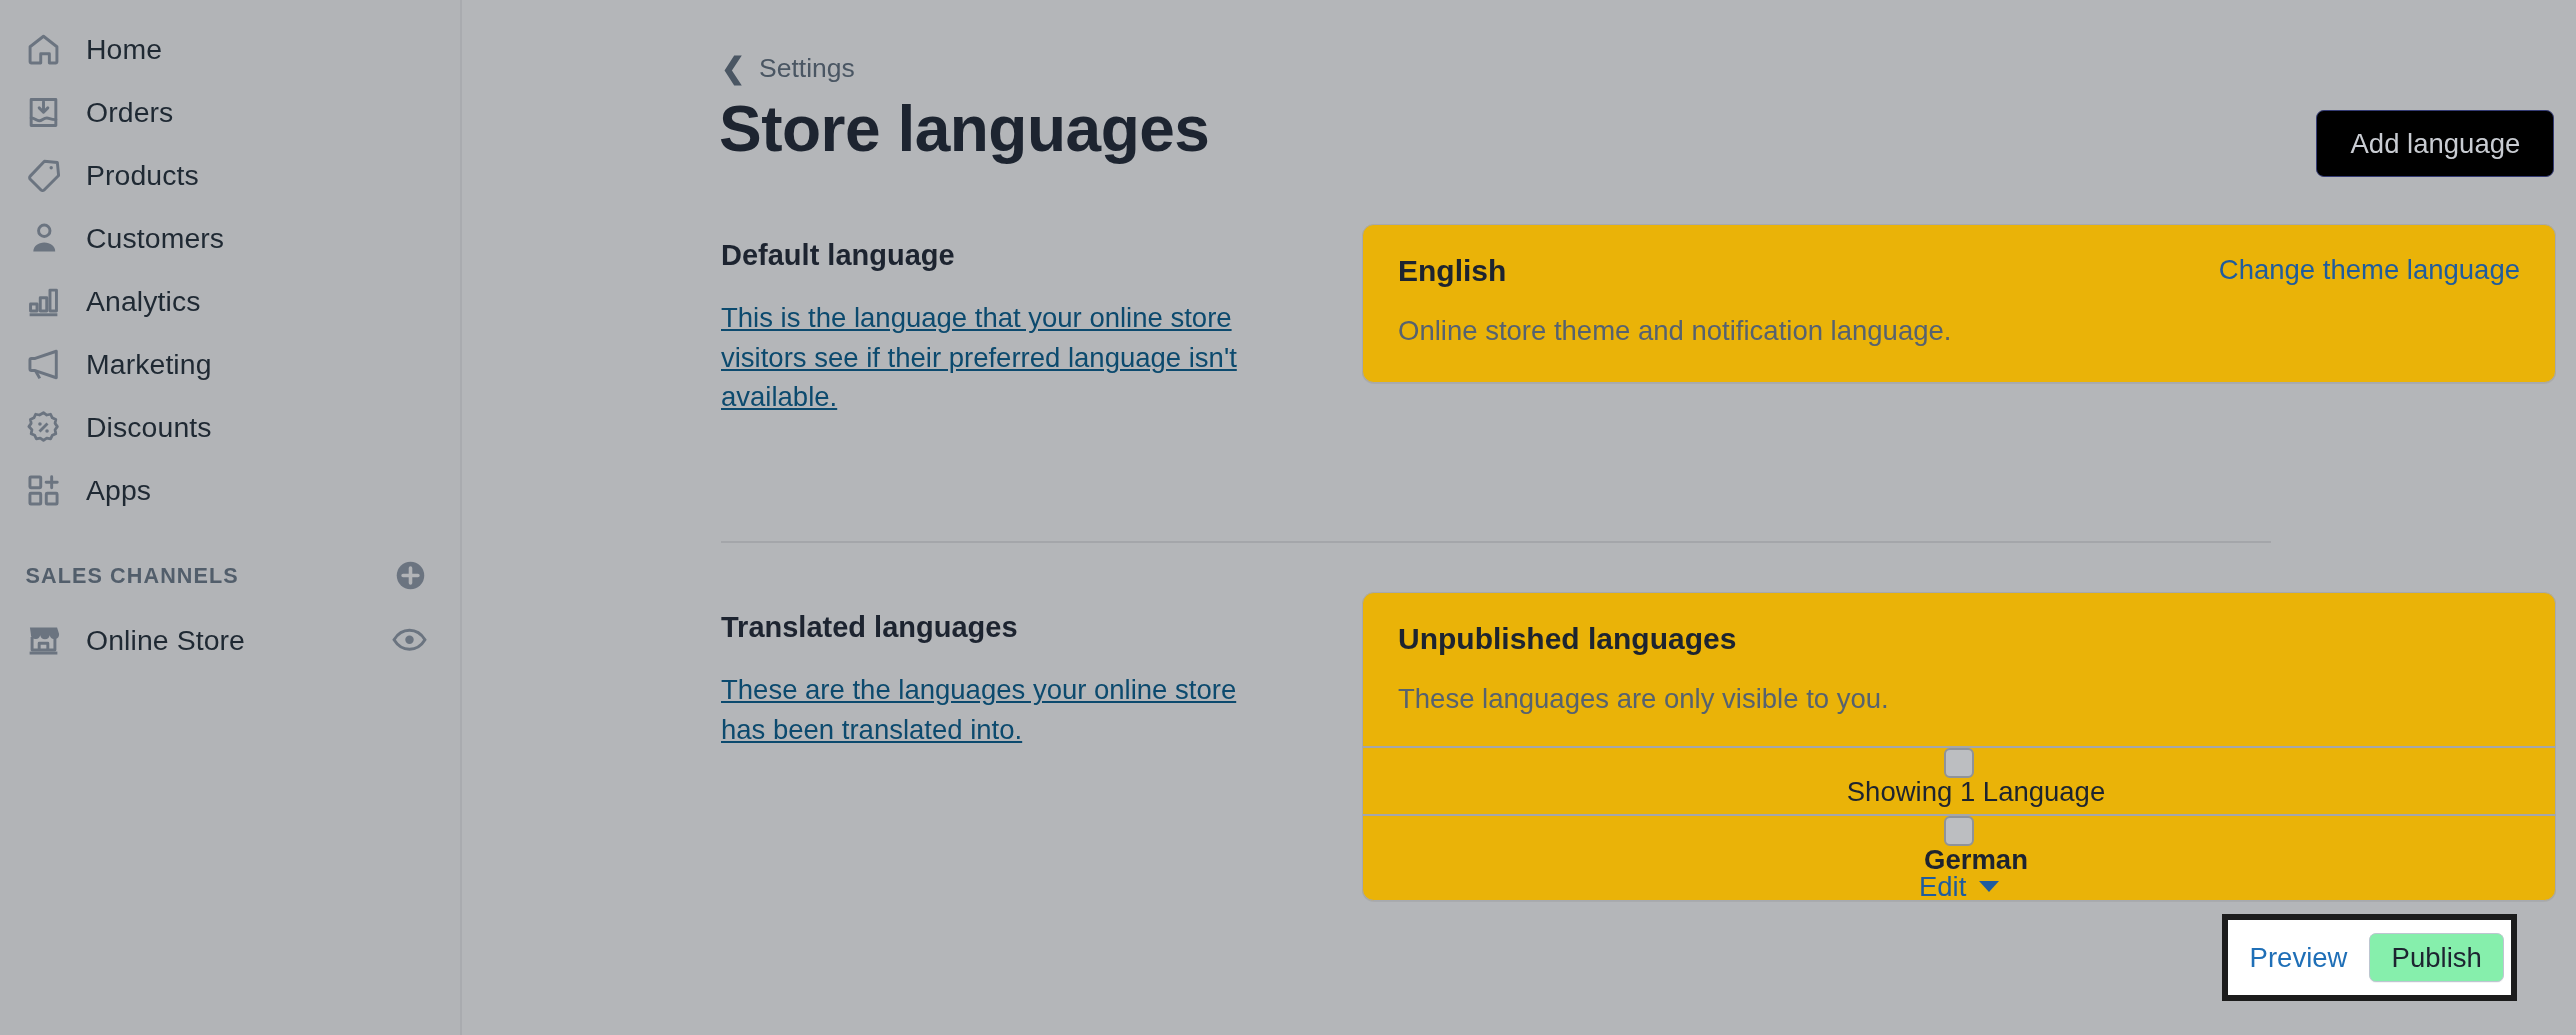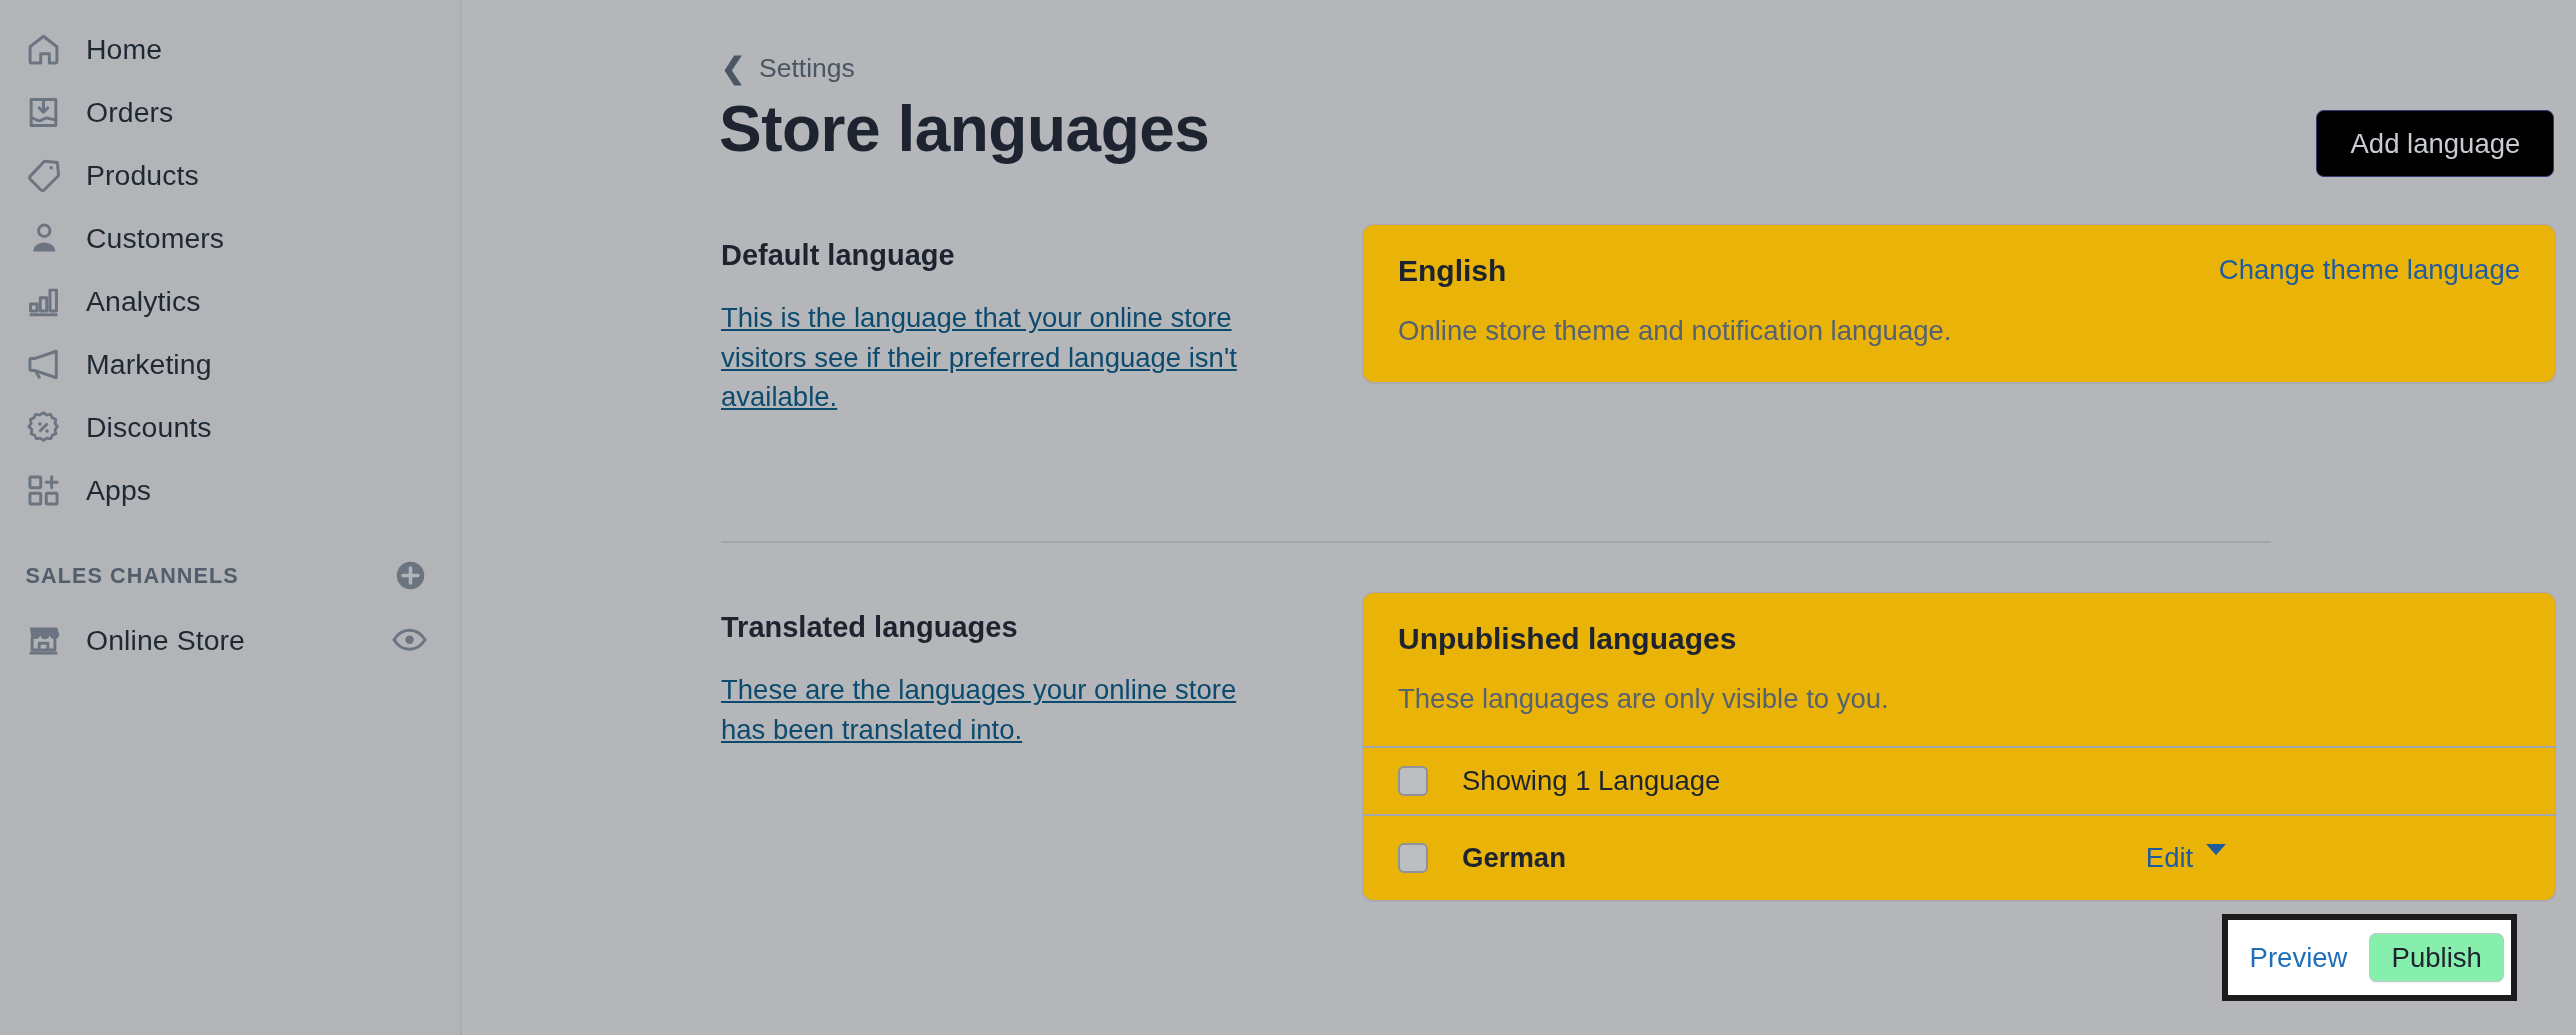--- a/index.html
+++ b/index.html
@@ -160,20 +160,21 @@
     height: 2px;
     background: #a4a6aa;
   }
 
   .row-sep { height: 2px; background: #a4a6aa; }
 
   .list-row {
     display: flex; align-items: center;
     height: 66px;
     padding: 0 35px;
+    flex-direction: column;
   }
   .list-row.tall { height: 84px; }
 
   .chk {
     width: 30px; height: 30px;
     border: 2px solid #8f9399;
     border-radius: 5.9px;
     background: #bcbec1;
     flex: 0 0 30px;
     cursor: pointer;
@@ -181,21 +182,21 @@
   .row-label {
     margin-left: 34px;
     font-size: 27.5px;
     color: #1d2430;
     line-height: 1;
   }
   .row-label.bold { font-weight: 700; }
   .spacer { flex: 1 1 auto; }
 
   .edit-link {
-    display: flex; gap: 12.8px;
+    display: flex; align-items: center; gap: 12.8px;
     font-size: 27.5px; color: #1f5c9e; cursor: pointer;
     line-height: 1;
   }
   .caret {
     width: 0; height: 0;
     border-left: 10.8px solid transparent;
     border-right: 10.8px solid transparent;
     border-top: 11.8px solid #1f5c9e;
   }
 

